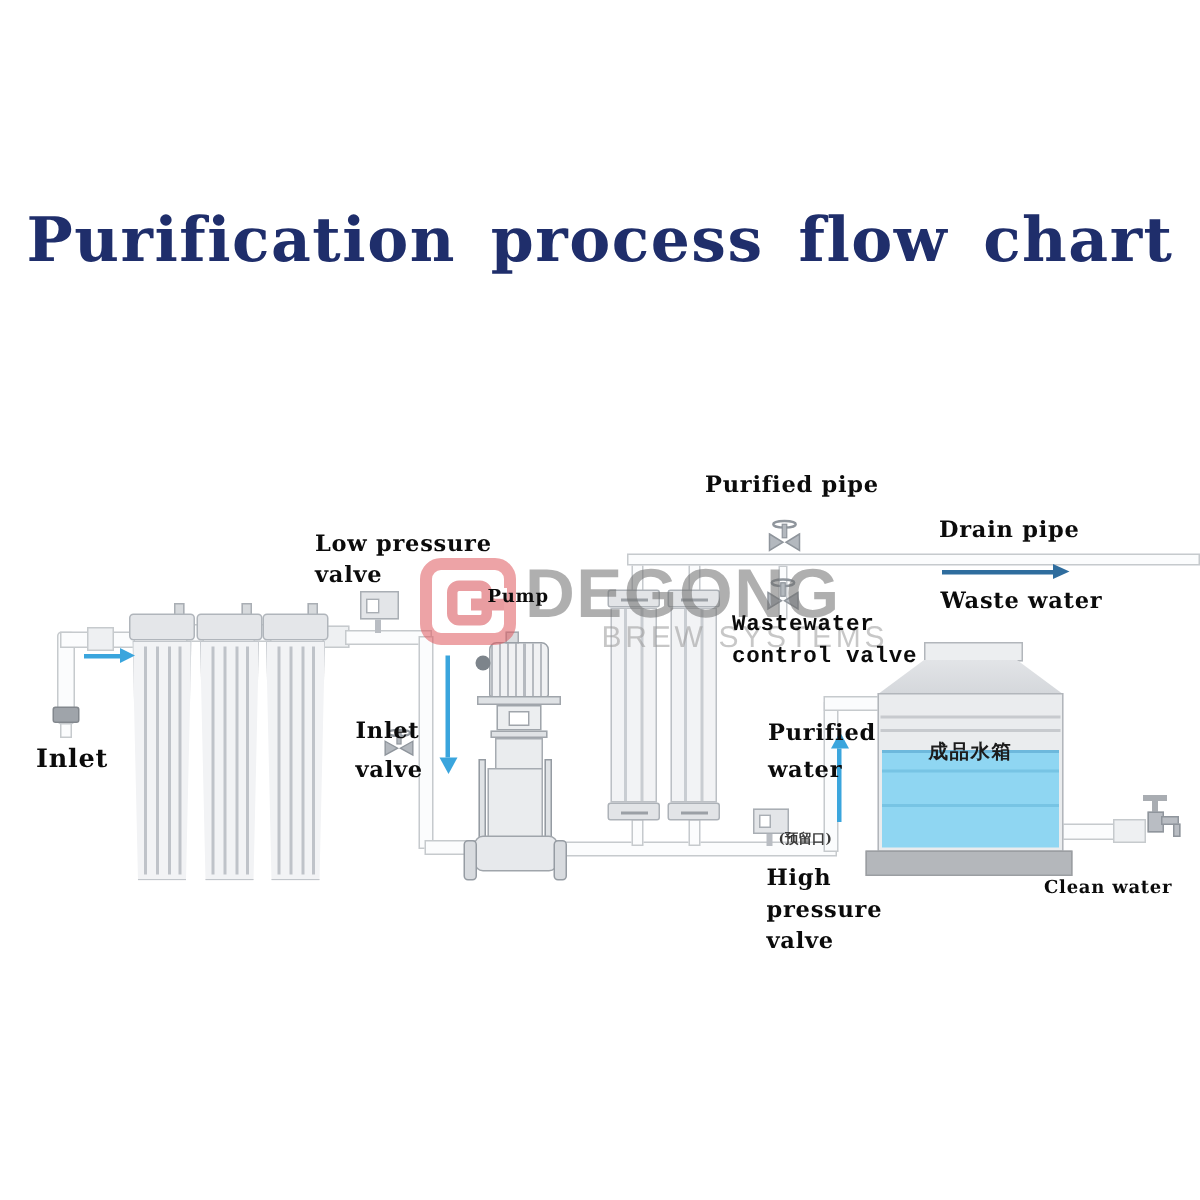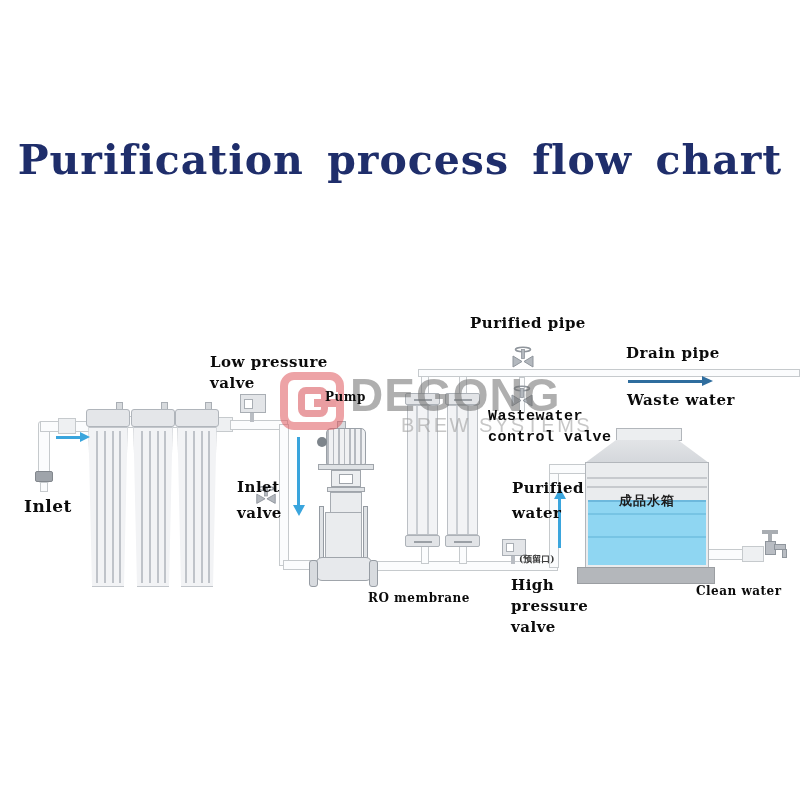--- a/index.html
+++ b/index.html
@@ -222,21 +222,20 @@
   <div class="lbl" style="left:627px;top:390px;">Waste water</div>
   <div class="lbl" style="left:488px;top:406px;font-family:Liberation Mono, monospace;">
     <div>Wastewater</div>
     <div>control valve</div>
   </div>
   <div class="lbl big" style="left:24px;top:495px;font-size:17px;">Inlet</div>
   <div class="lbl" style="left:237px;top:474px;line-height:1.75;">
     <div>Inlet</div>
     <div>valve</div>
   </div>
-  <div class="lbl big" style="left:368px;top:590px;">RO membrane</div>
   <div class="lbl" style="left:512px;top:476px;line-height:1.65;">
     <div>Purified</div>
     <div>water</div>
   </div>
   <div class="lbl" style="left:511px;top:575px;">
     <div>High</div>
     <div>pressure</div>
     <div>valve</div>
   </div>
   <div class="lbl big" style="left:696px;top:583px;">Clean water</div>

